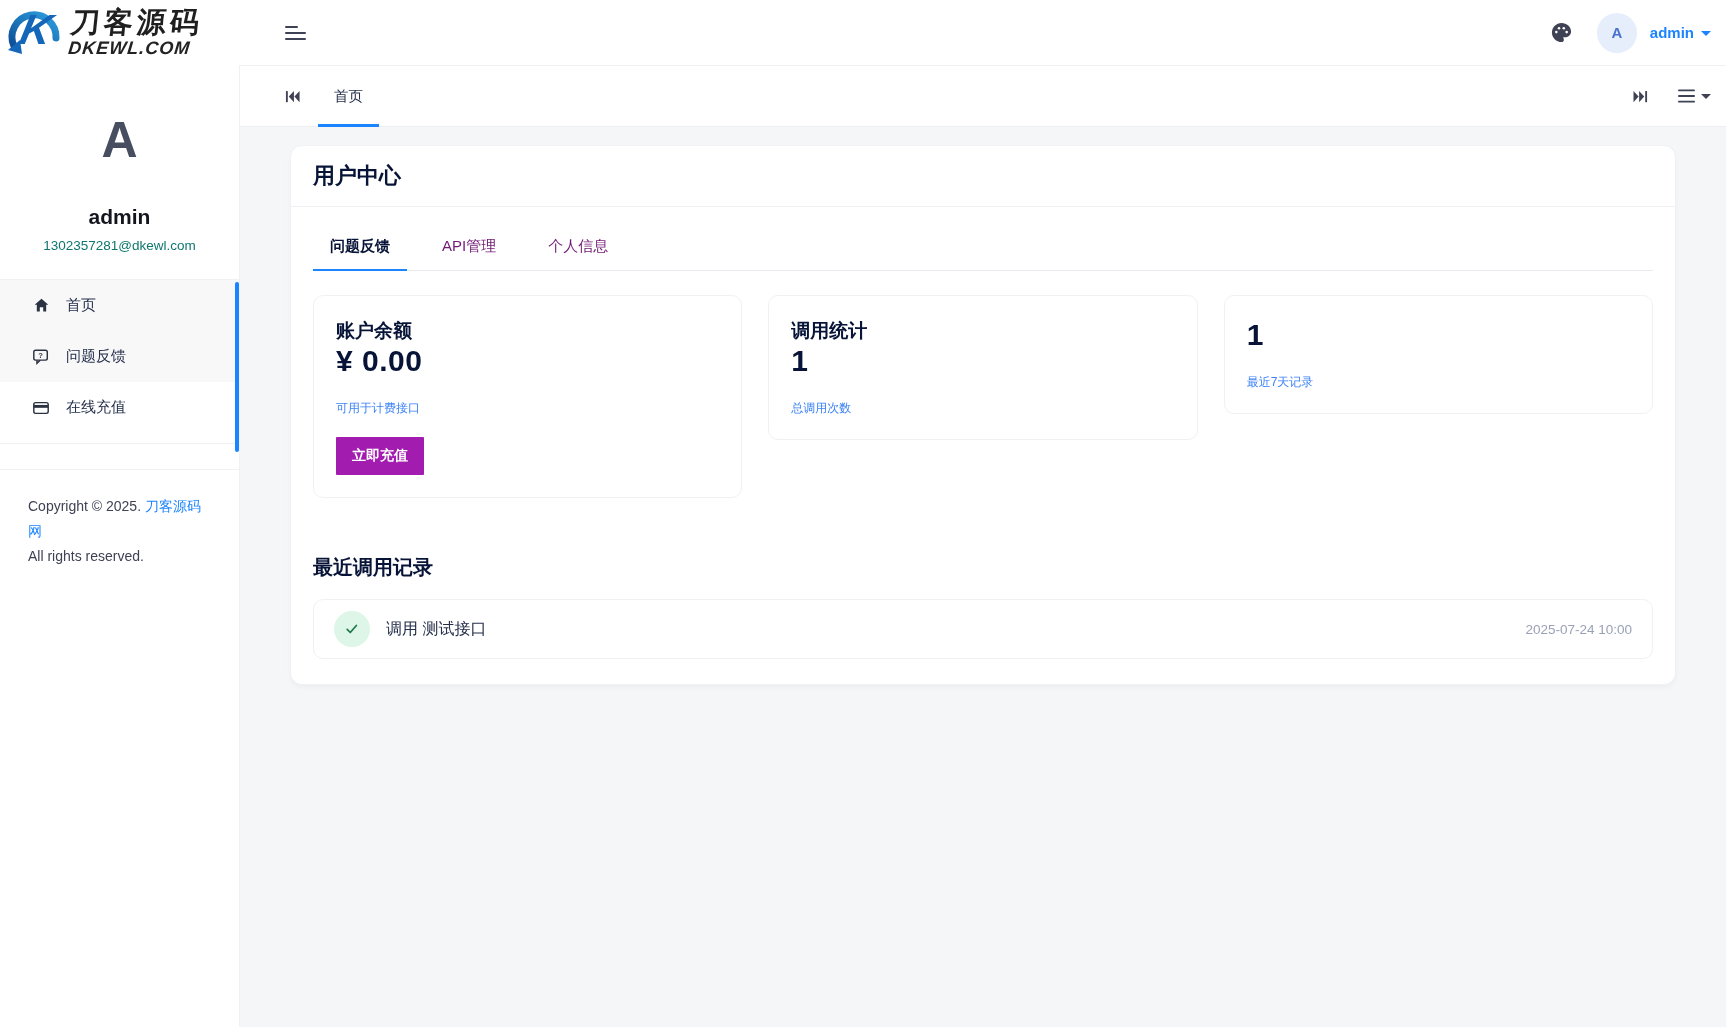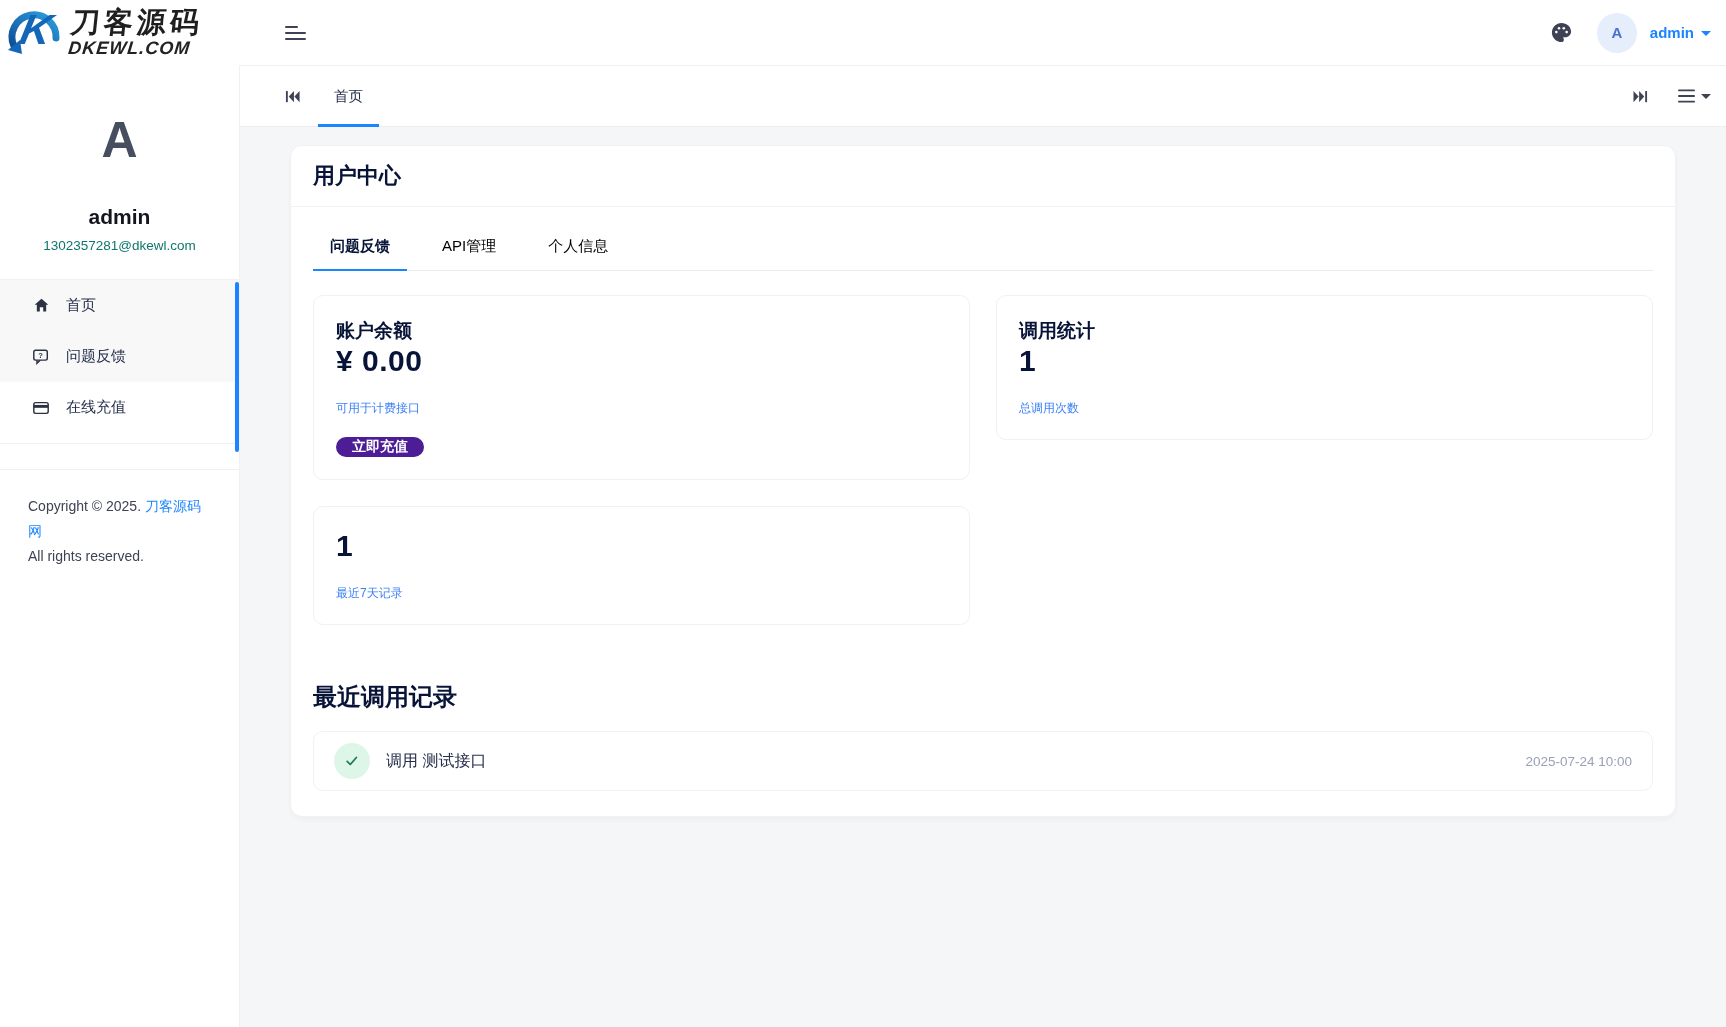--- a/index.html
+++ b/index.html
@@ -69,35 +69,35 @@
   .caret-dark { width:0; height:0; border-left:5px solid transparent; border-right:5px solid transparent;
     border-top:5px solid #3f4254; }
 
   .content { flex:1; background:#f5f6f8; padding:18px 50px 30px; overflow:hidden; }
 
   .card { background:#fff; border:1px solid #f1f1f4; border-radius:12px; box-shadow:0 3px 4px rgba(0,0,0,.03); }
   .card-header { padding:15px 22px; border-bottom:1px solid #f1f1f4; font-size:22px; font-weight:800; color:#071437; }
   .card-body { padding:30px 22px 25px; }
 
   .ptabs { display:flex; border-bottom:1px solid #e9e9ef; }
-  .ptab { padding:0 17px 14px; margin-right:18px; font-size:15px; color:#000000; cursor:pointer; position:relative; }
+  .ptab { padding:0 17px 14px; margin-right:18px; font-size:15px; color:#701a75; cursor:pointer; position:relative; }
   .ptab.active { color:#071437; font-weight:800; }
   .ptab.active::after { content:""; position:absolute; left:0; right:0; bottom:-1px; height:2px; background:#1b84ff; }
 
-  .stats { margin-top:24px; display:grid; grid-template-columns:repeat(2,1fr); gap:26px; align-items:start; }
+  .stats { margin-top:24px; display:grid; grid-template-columns:repeat(3,1fr); gap:26px; align-items:start; }
   .stat { border:1px solid #f1f1f4; border-radius:10px; padding:22px; background:#fff; }
   .stat-title { font-size:19px; font-weight:800; color:#071437; }
   .stat-value { font-size:30px; font-weight:800; color:#071437; letter-spacing:.5px; }
   .stat-desc { font-size:12px; color:#3b82f6; margin-top:22px; }
-  .recharge-btn { margin-top:20px; display:inline-block; background:#4c1d95; color:#fff; border:none;
-    border-radius:16px; padding:1px 16px; font-size:14px; font-weight:600; cursor:pointer;
+  .recharge-btn { margin-top:20px; display:inline-block; background:#a21caf; color:#fff; border:none;
+    border-radius:1px; padding:10px 16px; font-size:14px; font-weight:600; cursor:pointer;
     font-family:"Liberation Sans", sans-serif; }
 
   .recent { margin-top:56px; }
-  .recent-title { font-size:24px; font-weight:800; color:#071437; }
+  .recent-title { font-size:20px; font-weight:800; color:#071437; }
   .recent-list { margin-top:18px; border:1px solid #f1f1f4; border-radius:10px; overflow:hidden; }
   .record { display:flex; align-items:center; padding:11px 20px; }
   .status-circle { width:36px; height:36px; flex:none; border-radius:50%; background:#ddf6e8; color:#1f7a4d;
     display:flex; align-items:center; justify-content:center; }
   .record-text { margin-left:16px; font-size:16px; color:#252f4a;text-align:center; }
   .record-time { margin-left:auto; font-size:13.5px; color:#99a1b7; }
 </style>
 </head>
 <body>
 

